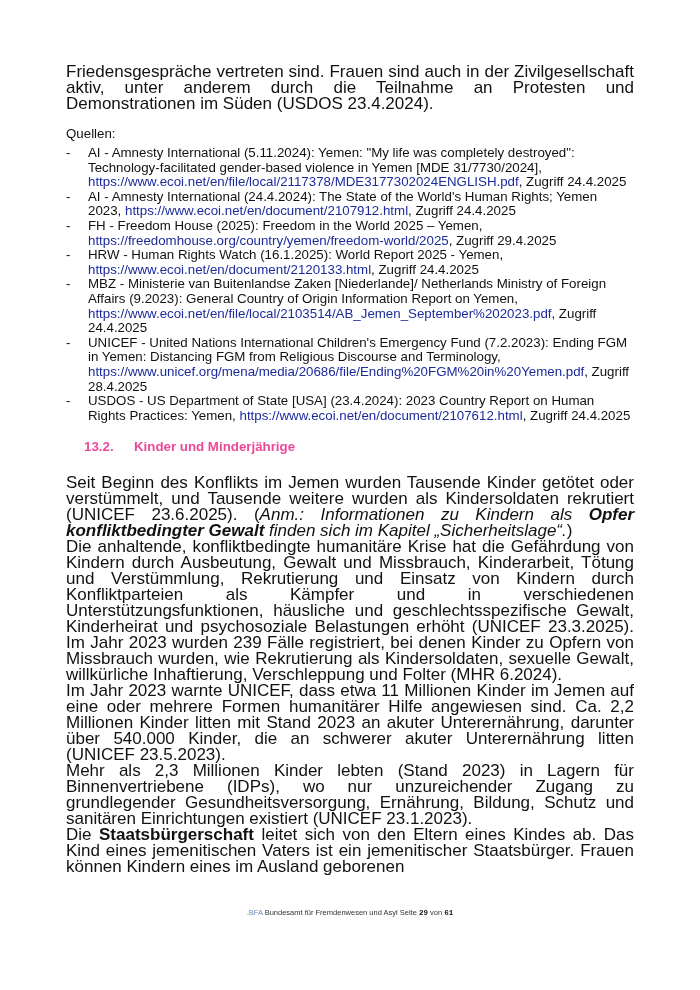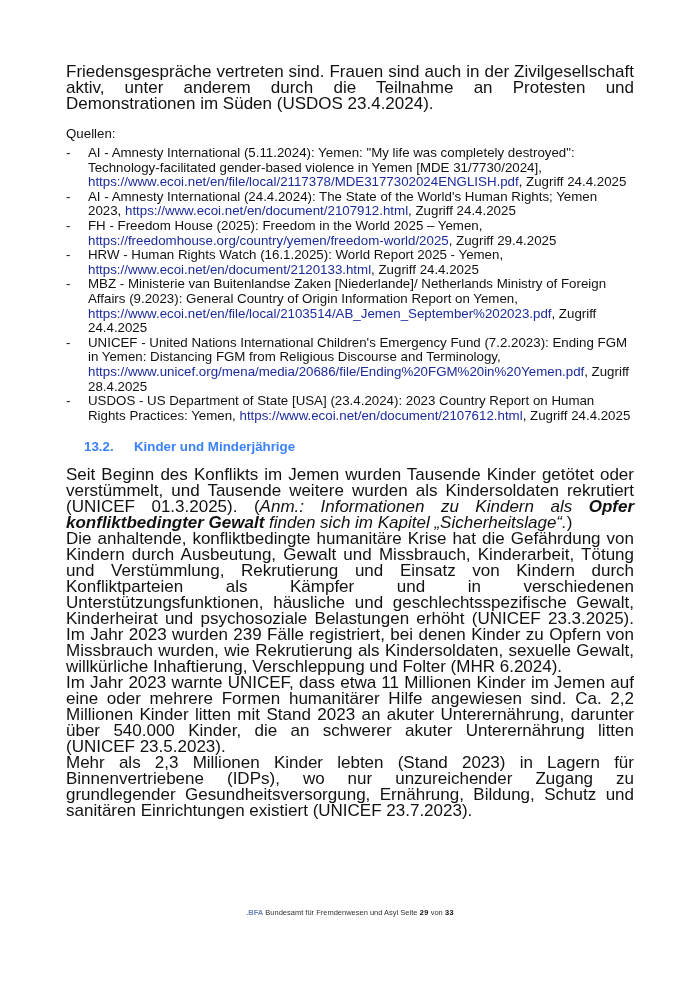--- a/index.html
+++ b/index.html
@@ -6,25 +6,25 @@
   body { width: 700px; height: 990px; position: relative; overflow: hidden;
          font-family: "Liberation Sans", sans-serif; color: #111; }
   .page { position: absolute; left: 66px; top: 64px; width: 568px; }
   .para { font-size: 17px; line-height: 16px; text-align: justify; margin: 0; }
   .para.spaced { margin-bottom: 12px; }
   .sources-title { font-size: 13.3px; margin: 0 0 2px 0; line-height: 20px; }
   ul.sources { list-style: none; margin: 0; padding: 0; }
   ul.sources li { position: relative; padding-left: 22px; font-size: 13.3px; line-height: 14.6px; }
   ul.sources li .dash { position: absolute; left: 0; top: 0; }
   a.link { color: #1c2b9c; }
-  .heading { margin: 14px 0 10px 0; font-size: 13.3px; font-weight: bold; color: #3b82f6; line-height: 20px; }
+  .heading { margin: 14px 0 18px 0; font-size: 13.3px; font-weight: bold; color: #ec4899; line-height: 20px; }
   .heading .num { display: inline-block; width: 50px; padding-left: 18px; }
   .footer { position: absolute; top: 908px; left: 0; width: 700px; text-align: center;
             font-size: 7.5px; color: #333; }
-  .footer .brand { color: #6a86b8; font-weight: bold; }
+  .footer .brand { color: #6a86b8; font-weight: normal; }
   .footer b { color: #111; font-family: Liberation Mono, monospace; }
 </style>
 </head>
 <body>
 
 <div class="page">
   <p class="para spaced">Friedensgespräche vertreten sind. Frauen sind auch in der Zivilgesellschaft aktiv, unter anderem durch die Teilnahme an Protesten und Demonstrationen im Süden (USDOS 23.4.2024).</p>
 
   <p class="sources-title">Quellen:</p>
   <ul class="sources">
@@ -34,21 +34,22 @@
     <li><span class="dash">-</span><span>HRW - Human Rights Watch (16.1.2025): World Report 2025 - Yemen, </span><a class="link">https://www.ecoi.net/en/document/2120133.html</a><span>, Zugriff 24.4.2025</span></li>
     <li><span class="dash">-</span><span>MBZ - Ministerie van Buitenlandse Zaken [Niederlande]/ Netherlands Ministry of Foreign Affairs (9.2023): General Country of Origin Information Report on Yemen, </span><a class="link">https://www.ecoi.net/en/file/local/2103514/AB_Jemen_September%202023.pdf</a><span>, Zugriff 24.4.2025</span></li>
     <li><span class="dash">-</span><span>UNICEF - United Nations International Children's Emergency Fund (7.2.2023): Ending FGM in Yemen: Distancing FGM from Religious Discourse and Terminology, </span><a class="link">https://www.unicef.org/mena/media/20686/file/Ending%20FGM%20in%20Yemen.pdf</a><span>, Zugriff 28.4.2025</span></li>
     <li><span class="dash">-</span><span>USDOS - US Department of State [USA] (23.4.2024): 2023 Country Report on Human Rights Practices: Yemen, </span><a class="link">https://www.ecoi.net/en/document/2107612.html</a><span>, Zugriff 24.4.2025</span></li>
   </ul>
 
   <div class="heading">
     <span class="num">13.2.</span><span>Kinder und Minderjährige</span>
   </div>
 
-  <p class="para"><span>Seit Beginn des Konflikts im Jemen wurden Tausende Kinder getötet oder verstümmelt, und Tausende weitere wurden als Kindersoldaten rekrutiert (UNICEF 01.3.2025). (</span><i><span>Anm.: Informationen zu Kindern als </span><b>Opfer konfliktbedingter Gewalt</b><span> finden sich im Kapitel „Sicherheitslage“.</span></i><span>)</span></p>
+  <p class="para"><span>Seit Beginn des Konflikts im Jemen wurden Tausende Kinder getötet oder verstümmelt, und Tausende weitere wurden als Kindersoldaten rekrutiert (UNICEF 23.6.2025). (</span><i><span>Anm.: Informationen zu Kindern als </span><b>Opfer konfliktbedingter Gewalt</b><span> finden sich im Kapitel „Sicherheitslage“.</span></i><span>)</span></p>
   <p class="para">Die anhaltende, konfliktbedingte humanitäre Krise hat die Gefährdung von Kindern durch Ausbeutung, Gewalt und Missbrauch, Kinderarbeit, Tötung und Verstümmlung, Rekrutierung und Einsatz von Kindern durch Konfliktparteien als Kämpfer und in verschiedenen Unterstützungsfunktionen, häusliche und geschlechtsspezifische Gewalt, Kinderheirat und psychosoziale Belastungen erhöht (UNICEF 23.3.2025). Im Jahr 2023 wurden 239 Fälle registriert, bei denen Kinder zu Opfern von Missbrauch wurden, wie Rekrutierung als Kindersoldaten, sexuelle Gewalt, willkürliche Inhaftierung, Verschleppung und Folter (MHR 6.2024).</p>
   <p class="para">Im Jahr 2023 warnte UNICEF, dass etwa 11 Millionen Kinder im Jemen auf eine oder mehrere Formen humanitärer Hilfe angewiesen sind. Ca. 2,2 Millionen Kinder litten mit Stand 2023 an akuter Unterernährung, darunter über 540.000 Kinder, die an schwerer akuter Unterernährung litten (UNICEF 23.5.2023).</p>
-  <p class="para">Mehr als 2,3 Millionen Kinder lebten (Stand 2023) in Lagern für Binnenvertriebene (IDPs), wo nur unzureichender Zugang zu grundlegender Gesundheitsversorgung, Ernährung, Bildung, Schutz und sanitären Einrichtungen existiert (UNICEF 23.7.2023).</p>
+  <p class="para">Mehr als 2,3 Millionen Kinder lebten (Stand 2023) in Lagern für Binnenvertriebene (IDPs), wo nur unzureichender Zugang zu grundlegender Gesundheitsversorgung, Ernährung, Bildung, Schutz und sanitären Einrichtungen existiert (UNICEF 23.1.2023).</p>
+  <p class="para"><span>Die </span><b>Staatsbürgerschaft</b><span> leitet sich von den Eltern eines Kindes ab. Das Kind eines jemenitischen Vaters ist ein jemenitischer Staatsbürger. Frauen können Kindern eines im Ausland geborenen</span></p>
 </div>
 
 <div class="footer">
-  <span class="brand">.BFA</span><span> Bundesamt für Fremdenwesen und Asyl Seite </span><b>29</b><span> von </span><b>33</b>
+  <span class="brand">.BFA</span><span> Bundesamt für Fremdenwesen und Asyl Seite </span><b>29</b><span> von </span><b>61</b>
 </div>
 
 </body></html>

